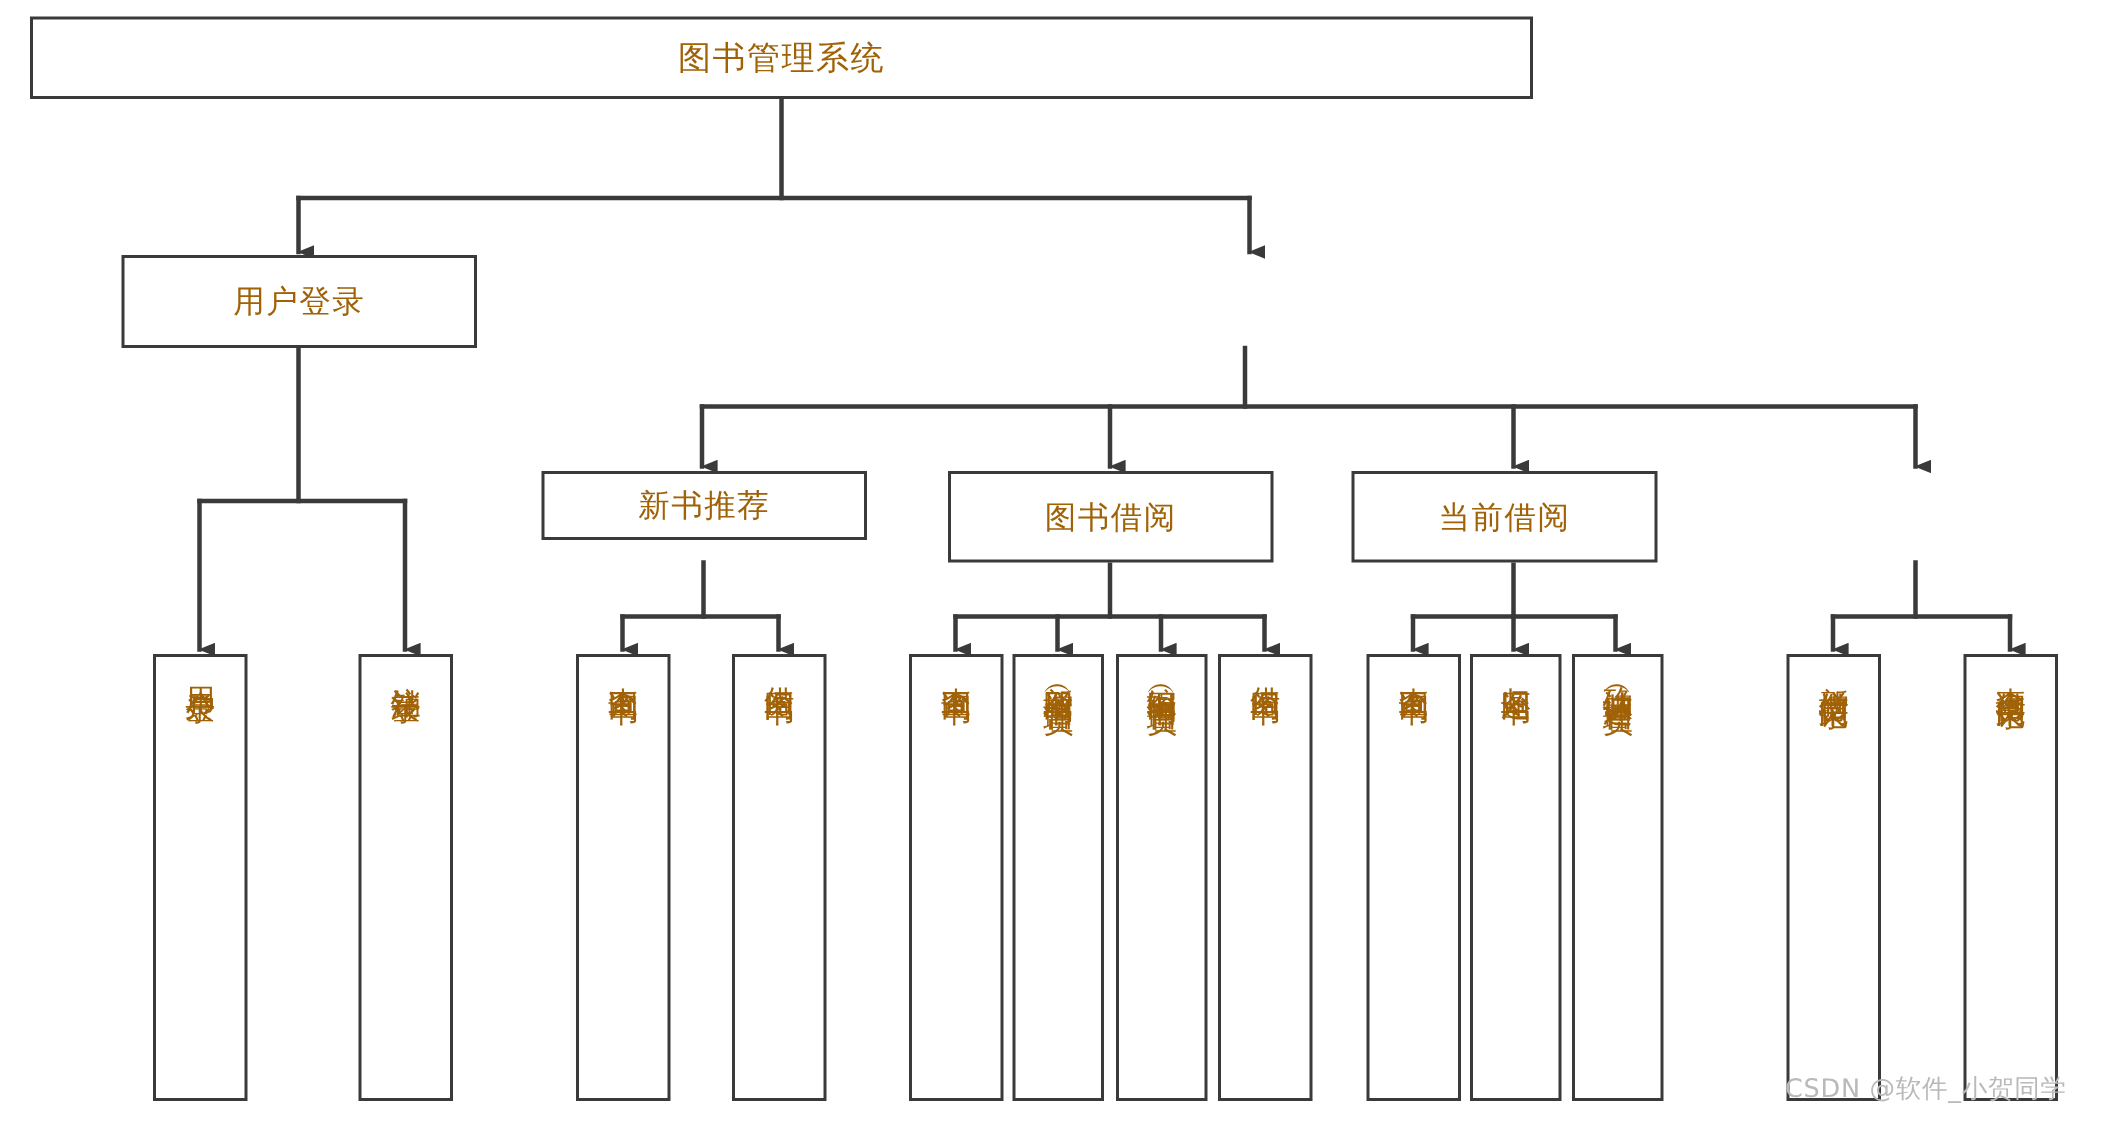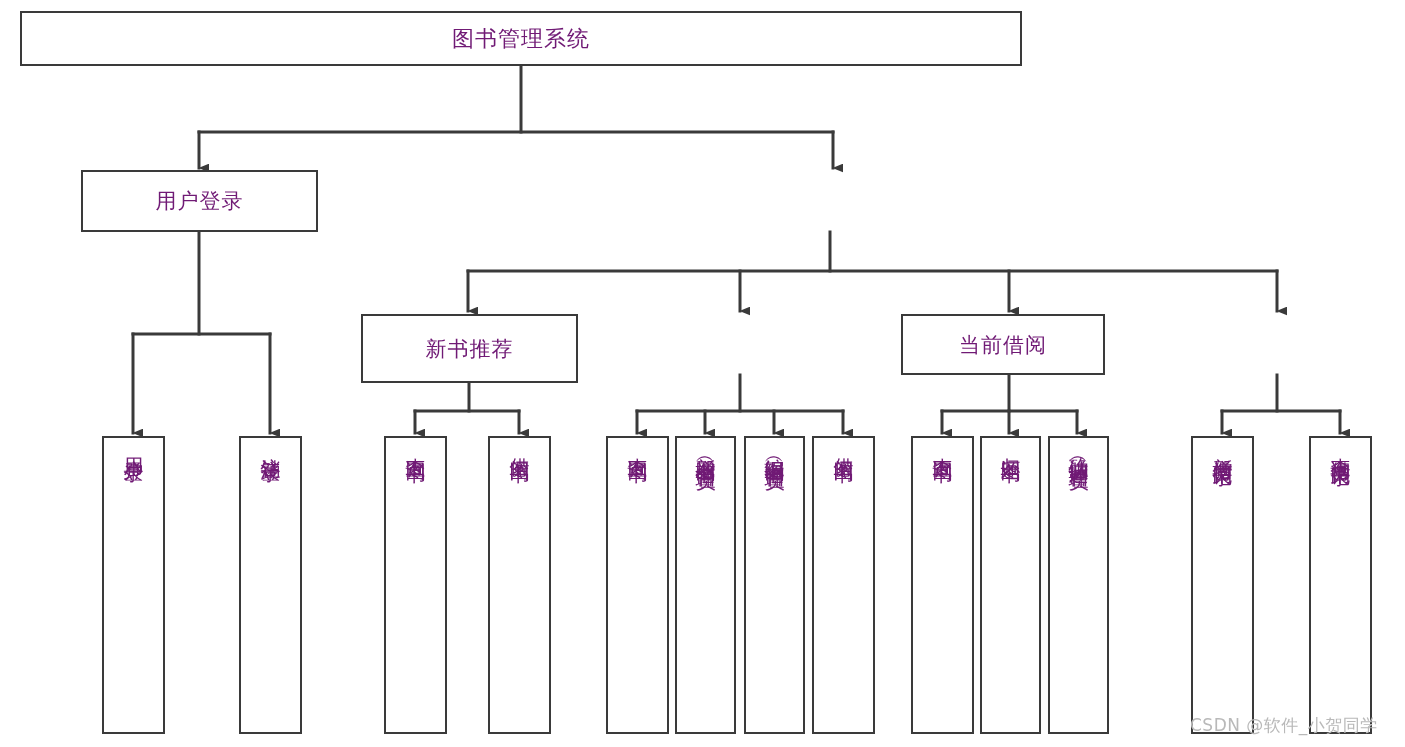--- a/index.html
+++ b/index.html
@@ -26,21 +26,21 @@
     pointer-events: none;
   }
   .node {
     position: absolute;
     box-sizing: border-box;
     border: 2.5px solid #3a3a3a;
     background: #ffffff;
     display: flex;
     align-items: center;
     justify-content: center;
-    color: #701a75;
+    color: #a16207;
     text-align: center;
   }
   .node.h {
     font-size: 21px;
     letter-spacing: 1px;
   }
   .node.v {
     writing-mode: vertical-rl;
     text-orientation: upright;
     align-items: center;
@@ -122,22 +122,25 @@
   </svg>
 
   <div class="node h root" style="left:20px; top:11px; width:1002px; height:55px;">
     <span>图书管理系统</span>
   </div>
 
   <div class="node h" style="left:81px; top:170px; width:237px; height:62px;">
     <span>用户登录</span>
   </div>
 
-  <div class="node h" style="left:361px; top:314px; width:217px; height:69px;">
+  <div class="node h" style="left:361px; top:314px; width:217px; height:46px;">
     <span>新书推荐</span>
+  </div>
+  <div class="node h" style="left:632px; top:314px; width:217px; height:61px;">
+    <span>图书借阅</span>
   </div>
   <div class="node h" style="left:901px; top:314px; width:204px; height:61px;">
     <span>当前借阅</span>
   </div>
 
   <div class="node v" style="left:102px; top:436px; width:63px; height:298px;">
     <span class="vtext">用户登录</span>
   </div>
   <div class="node v" style="left:239px; top:436px; width:63px; height:298px;">
     <span class="vtext">注销登录</span>

